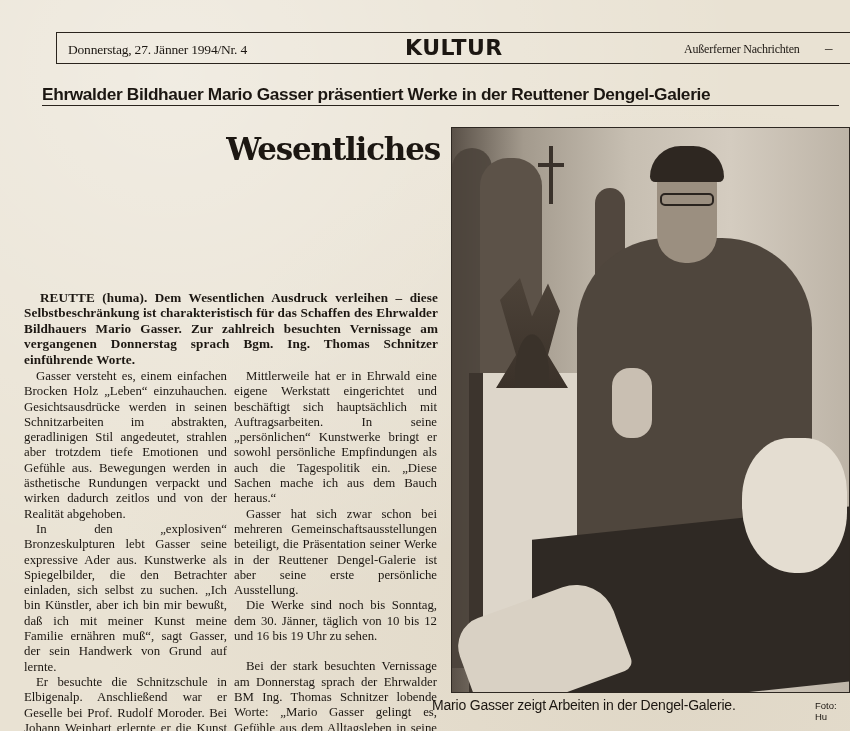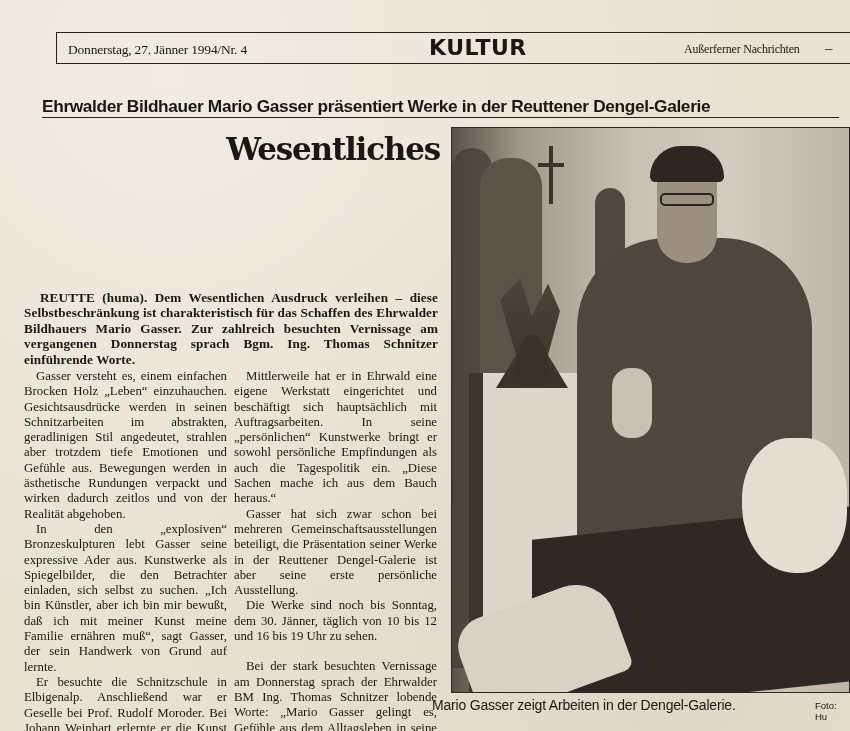--- a/index.html
+++ b/index.html
@@ -14,33 +14,33 @@
   }
   .mast {
     position:absolute; left:24px; top:32px; width:826px; height:32px;
     border:1.5px solid #2a241d; border-right:none; box-sizing:border-box;margin-left:32px;
   }
   .mast .date {
     position:absolute; left:11px; top:9px; font-size:13.5px;
     font-family:"Liberation Serif", serif; letter-spacing:-0.2px;
   }
   .mast .section {
-    position:absolute; left:372px; top:2px; font-size:22px; font-weight:bold;
+    position:absolute; left:348px; top:2px; font-size:22px; font-weight:bold;
     font-family:"DejaVu Sans", sans-serif; letter-spacing:0.5px;
   }
   .mast .paper {
     position:absolute; left:627px; top:9px; font-size:12px; letter-spacing:-0.2px;
   }
   .mast .dash { position:absolute; left:768px; top:7px; font-size:15px; }
   .mast .page {
     position:absolute; left:820px; top:0px; font-size:25px; font-weight:bold;
     font-family:"Liberation Serif", serif;
   }
   .kicker {
-    position:absolute; left:42px; top:96px; width:797px;
+    position:absolute; left:42px; top:84px; width:797px;
     font-family:"Liberation Sans", sans-serif; font-weight:bold; font-size:17.3px;
     letter-spacing:-0.35px; white-space:nowrap;
     border-bottom:1.5px solid #2a241d; padding-bottom:1px; line-height:20px;
   }
   .headline {
     position:absolute; left:26px; top:122px; width:414px; text-align:right;
     font-family:"DejaVu Serif", serif; font-weight:bold; font-size:31px;
     line-height:55px; letter-spacing:-1.2px;
   }
   .lead {

